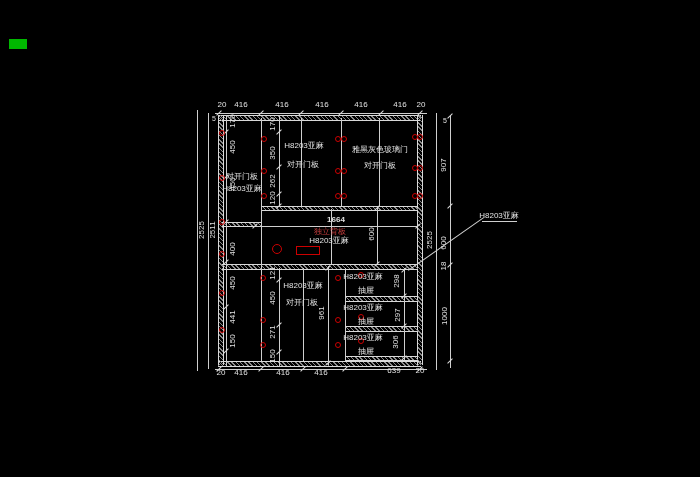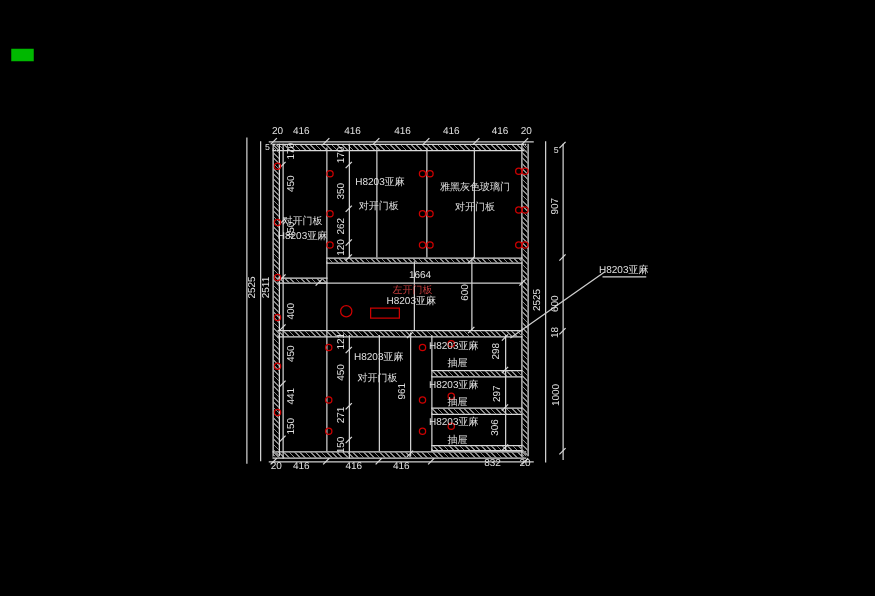--- a/index.html
+++ b/index.html
@@ -146,21 +146,21 @@
   <div class="t" style="left:282px;top:105px;">416</div>
   <div class="t" style="left:322px;top:105px;">416</div>
   <div class="t" style="left:361px;top:105px;">416</div>
   <div class="t" style="left:400px;top:105px;">416</div>
   <div class="t" style="left:421px;top:105px;">20</div>
 
   <div class="t" style="left:221px;top:373px;">20</div>
   <div class="t" style="left:241px;top:373px;">416</div>
   <div class="t" style="left:283px;top:373px;">416</div>
   <div class="t" style="left:321px;top:373px;">416</div>
-  <div class="t" style="left:394px;top:371px;">832</div>
+  <div class="t" style="left:394px;top:371px;">639</div>
   <div class="t" style="left:420px;top:371px;">20</div>
 
   <div class="tv" style="left:202px;top:230px;">2525</div>
   <div class="tv" style="left:213px;top:230px;">2511</div>
   <div class="t" style="left:214px;top:119px;font-size:7px;">5</div>
   <div class="tv" style="left:233px;top:121px;">170</div>
   <div class="tv" style="left:233px;top:147px;">450</div>
   <div class="tv" style="left:233px;top:184px;">450</div>
   <div class="tv" style="left:233px;top:249px;">400</div>
   <div class="tv" style="left:233px;top:283px;">450</div>
@@ -184,22 +184,22 @@
   <div class="tv" style="left:445px;top:316px;">1000</div>
   <div class="tv" style="left:430px;top:240px;">2525</div>
 
   <div class="t" style="left:242px;top:177px;">对开门板</div>
   <div class="t" style="left:242px;top:189px;">H8203亚麻</div>
   <div class="t" style="left:304px;top:146px;">H8203亚麻</div>
   <div class="t" style="left:303px;top:165px;">对开门板</div>
   <div class="t" style="left:380px;top:150px;">雅黑灰色玻璃门</div>
   <div class="t" style="left:380px;top:166px;">对开门板</div>
 
-  <div class="t" style="left:336px;top:220px;">1664</div>
-  <div class="t red" style="left:330px;top:232px;">左开门板</div>
+  <div class="t" style="left:336px;top:220px;font-weight:bold;">1664</div>
+  <div class="t red" style="left:330px;top:232px;">独立背板</div>
   <div class="t" style="left:329px;top:241px;">H8203亚麻</div>
   <div class="tv" style="left:372px;top:234px;">600</div>
   <div class="t" style="left:499px;top:216px;">H8203亚麻</div>
 
   <div class="t" style="left:303px;top:286px;">H8203亚麻</div>
   <div class="t" style="left:302px;top:303px;">对开门板</div>
   <div class="tv" style="left:322px;top:313px;">961</div>
 
   <div class="t" style="left:363px;top:277px;">H8203亚麻</div>
   <div class="t" style="left:366px;top:291px;">抽屉</div>

